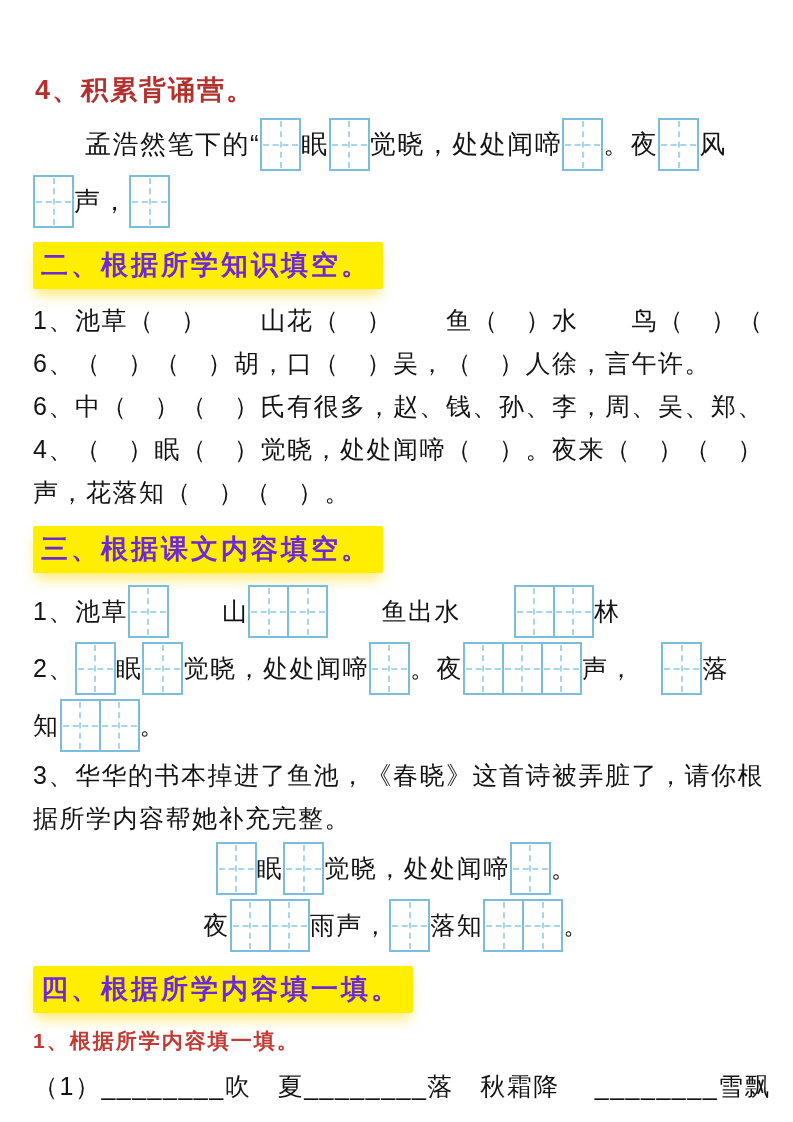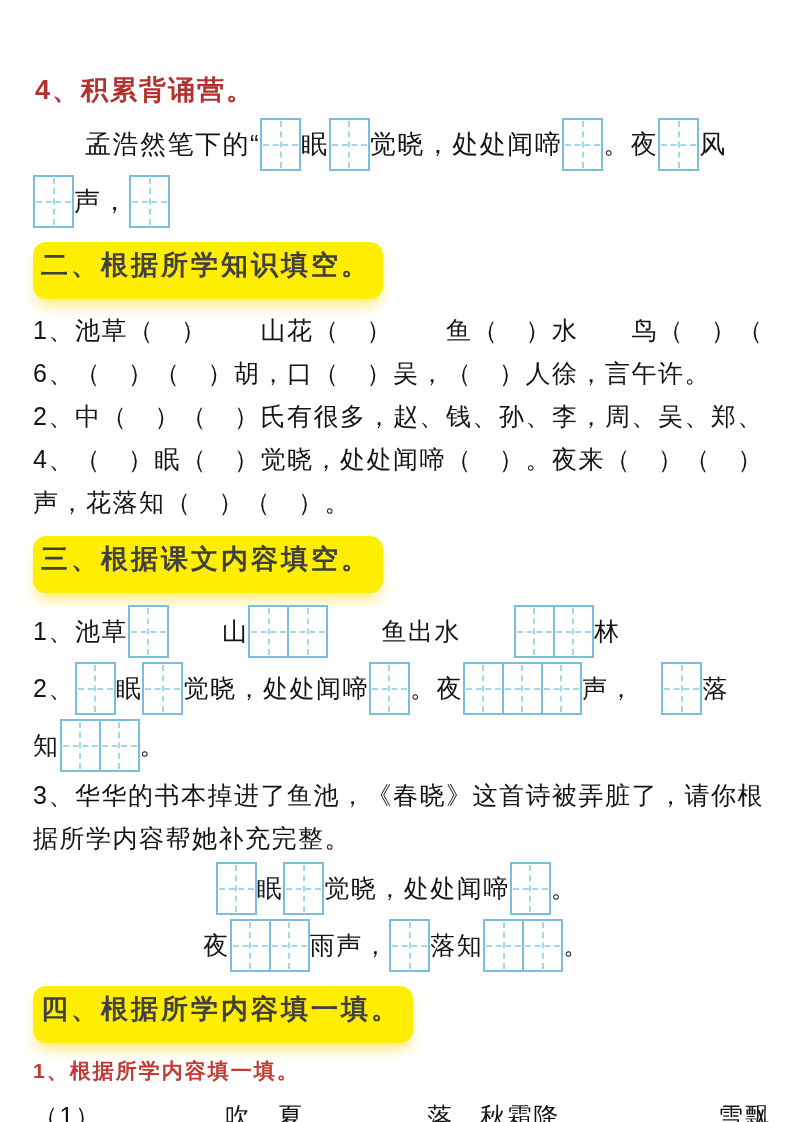--- a/index.html
+++ b/index.html
@@ -19,23 +19,23 @@
     color:#b2302d;font-weight:bold;font-size:27px;letter-spacing:2px;
     margin:0 0 8px 2px;white-space:pre;
   }
   .red-sub{
     color:#c33a33;font-weight:bold;font-size:21px;letter-spacing:2px;
     margin:14px 0 10px 0;white-space:pre;
   }
   
   .yhead-row{margin:12px 0 10px 0;}
   .yhead{
-    display:inline-block;background:#ffee00;color:#404040;
+    display:inline-block;background:#ffee00;color:#6d28d9;
     font-weight:bold;font-size:27px;letter-spacing:3px;
-    padding:5px 12px 16px 8px;border-radius:13px;white-space:pre;
+    padding:5px 12px 6px 8px;border-radius:2px;white-space:pre;
     box-shadow:0 9px 14px -3px rgba(255,214,0,.55);
   }
   
   .bodyline{
     font-size:25px;letter-spacing:1.5px;white-space:pre;
     height:43px;display:flex;align-items:center;
   }
   
   .boxline{
     display:flex;align-items:center;white-space:pre;
@@ -84,21 +84,21 @@
     <span class="cbox"></span>
     <span class="t">声，</span>
     <span class="cbox"></span>
   </div>
 
   <div class="yhead-row">
     <span class="yhead">二、根据所学知识填空。</span>
   </div>
   <div class="bodyline">1、池草（　）　　山花（　）　　鱼（　）水　　鸟（　）（　）</div>
   <div class="bodyline">6、（　）（　）胡，口（　）吴，（　）人徐，言午许。</div>
-  <div class="bodyline">2、中（　）（　）氏有很多，赵、钱、孙、李，周、吴、郑、</div>
+  <div class="bodyline">6、中（　）（　）氏有很多，赵、钱、孙、李，周、吴、郑、</div>
   <div class="bodyline">4、（　）眠（　）觉晓，处处闻啼（　）。夜来（　）（　）</div>
   <div class="bodyline">声，花落知（　）（　）。</div>
 
   <div class="yhead-row">
     <span class="yhead">三、根据课文内容填空。</span>
   </div>
 
   <div class="boxline">
     <span class="t">1、池草</span>
     <span class="cbox"></span>

